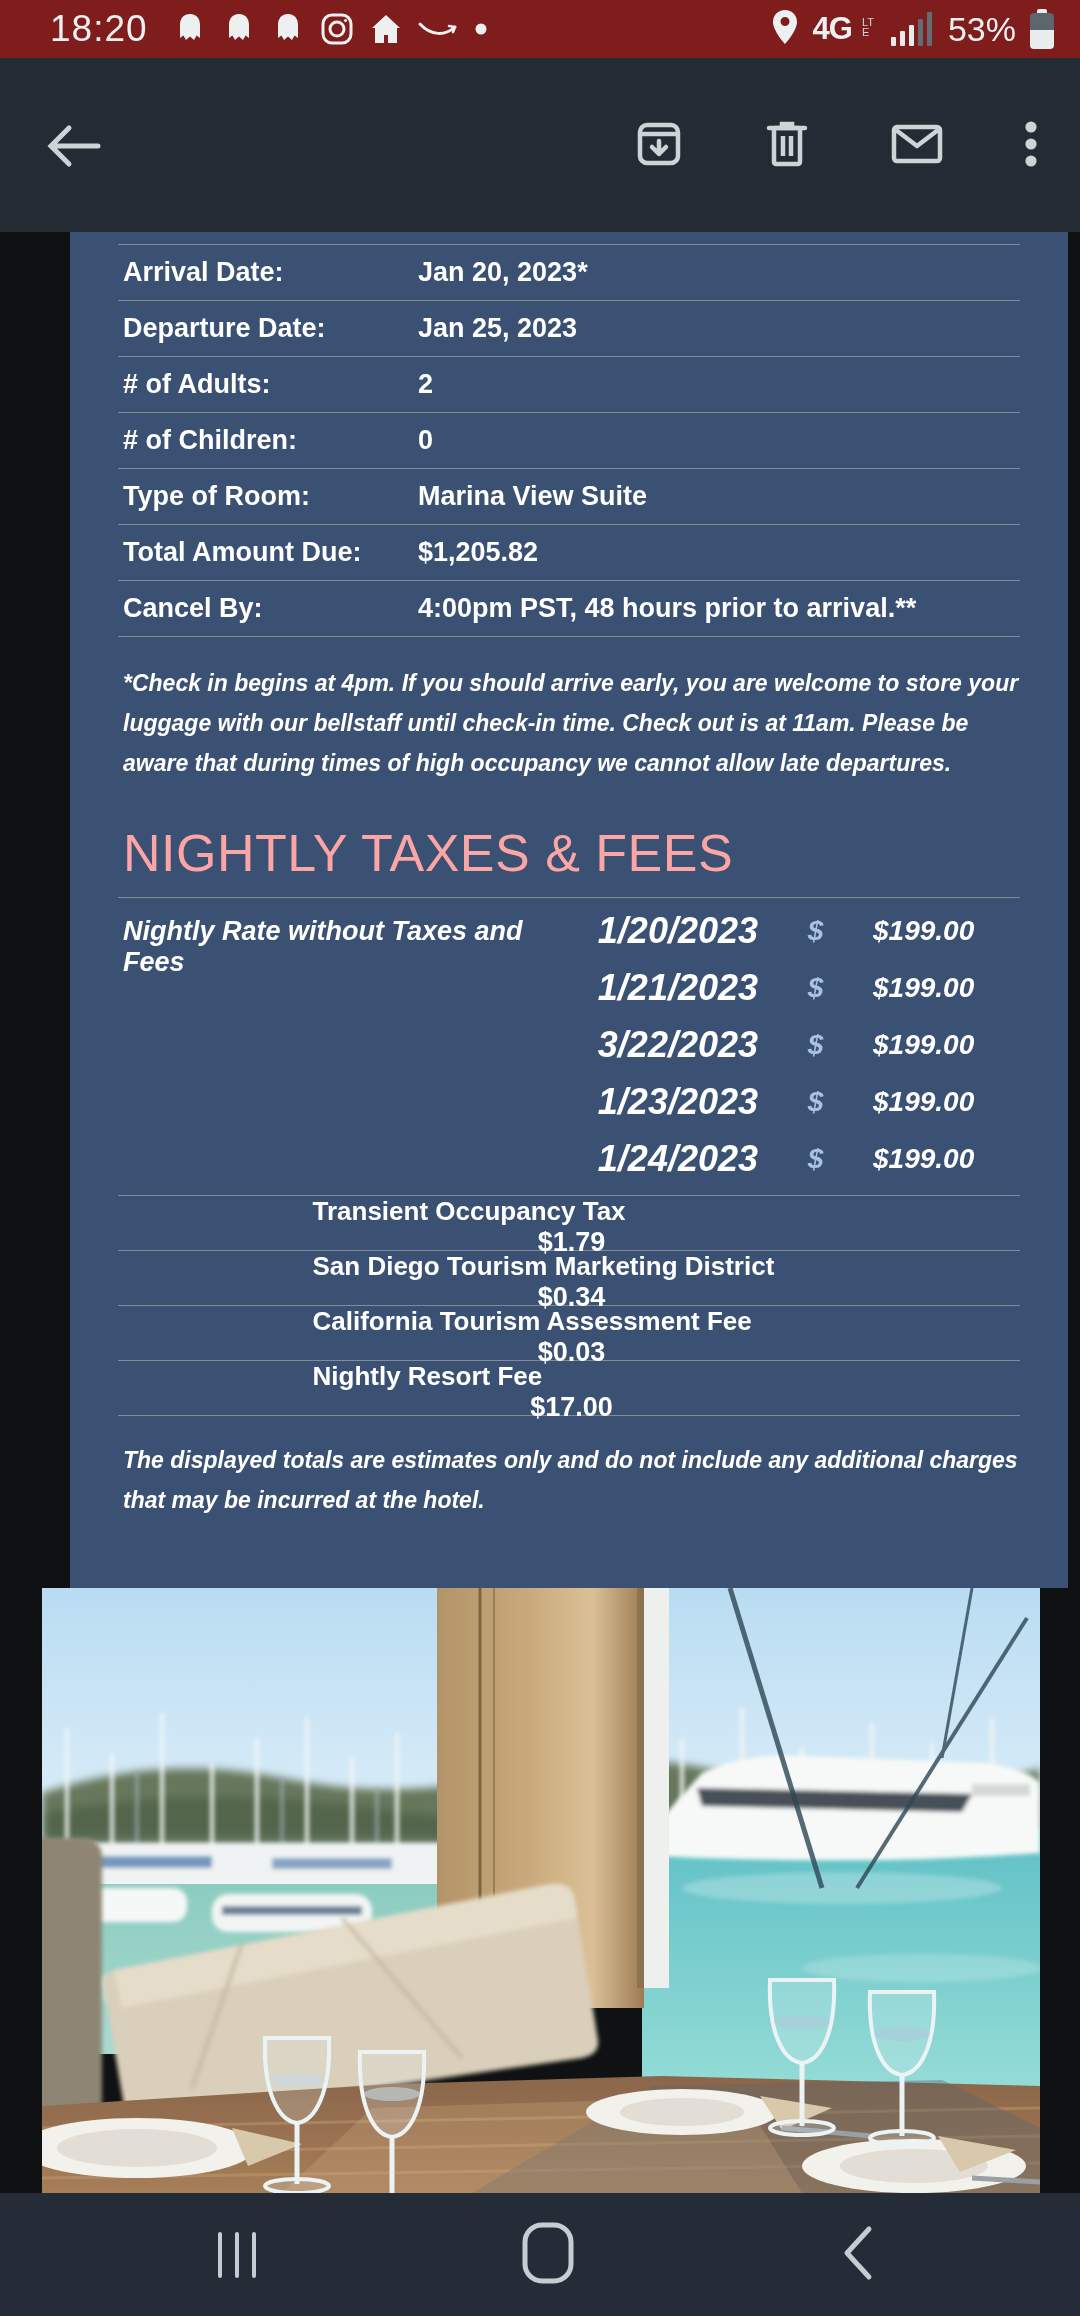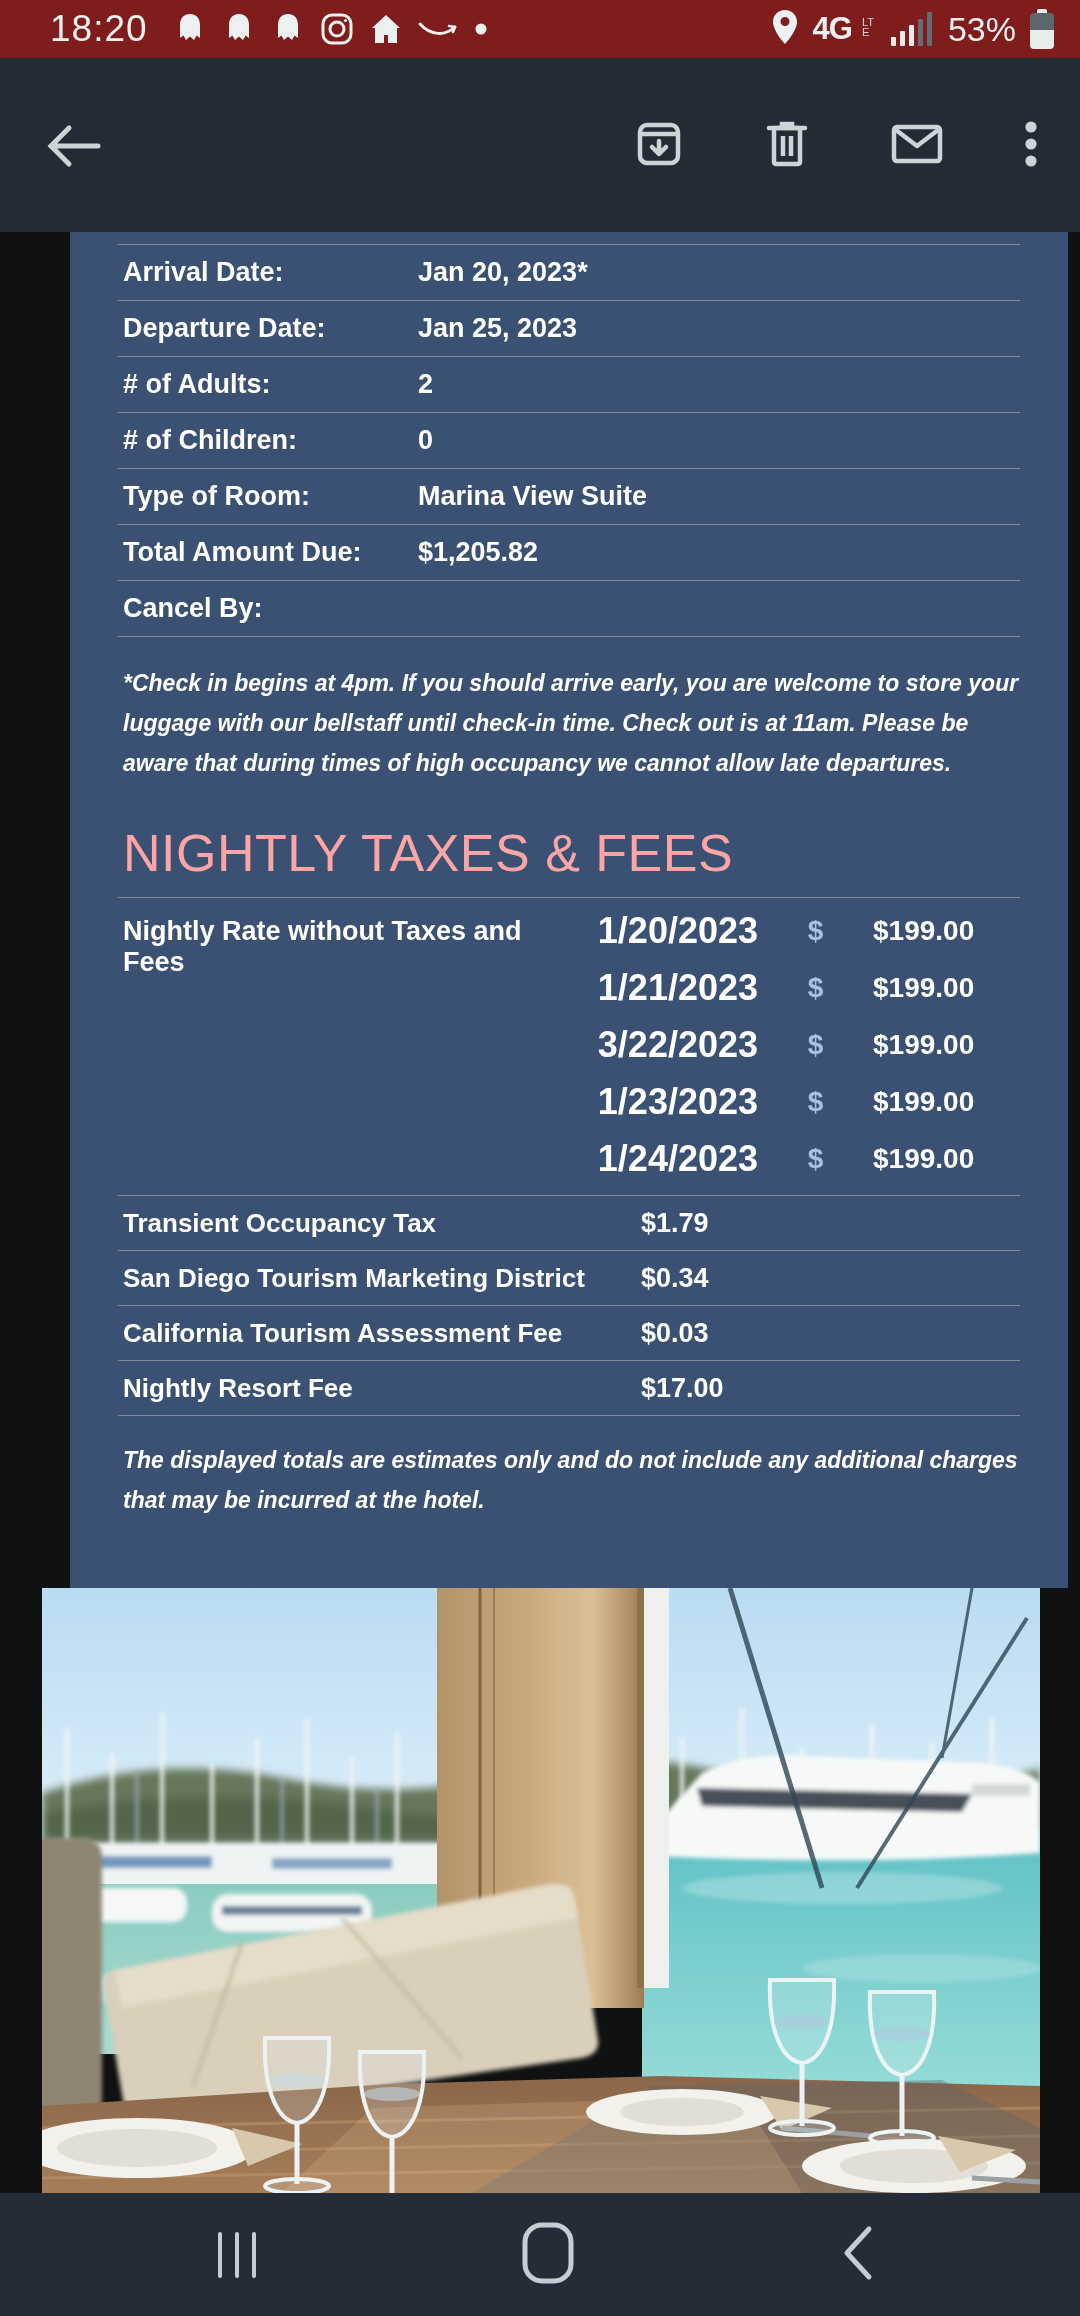--- a/index.html
+++ b/index.html
@@ -48,36 +48,37 @@
     padding-top:12px; overflow:hidden;margin-left:28px;
   }
   .inset { margin:0 48px; }
   .divtop { border-top:1px solid rgba(198,200,190,0.5); }
   .kv-row {
     display:flex; align-items:center; height:56px; padding-left:5px;
     border-bottom:1px solid rgba(198,200,190,0.5);
   }
   .kv-row .k { width:295px; flex:none; font-size:27px; font-weight:bold; white-space:nowrap; }
   .kv-row .v { font-size:27px; font-weight:bold; white-space:nowrap; }
-  .fees .kv-row { height:55px; }
+  .fees .kv-row { height:55px;flex-direction:column; }
   .fees .kv-row .k { width:518px; font-size:26px; }
 
   .note {
     margin:26px 48px 0; padding-left:5px;
     font-size:23px; font-style:italic; font-weight:bold; line-height:40px;
   }
   .section-title {
     margin:40px 48px 14px; padding-left:5px;
     font-size:52px; font-weight:400; letter-spacing:0.5px;
     color:#fca5a5; white-space:nowrap;
   }
   .rates {
     display:flex; margin:0 48px; padding:4px 0 8px;
     border-top:1px solid rgba(198,200,190,0.5);
     border-bottom:0;
+    font-style:italic;
   }
   .rates-wrap { border-bottom:1px solid rgba(198,200,190,0.5); margin:0 48px; }
   .rates-wrap .rates { margin:0; }
   .rate-label { width:470px; flex:none; padding:14px 0 0 5px; font-size:27px; font-weight:bold; }
   .rate-rows { flex:1; }
   .rate-row { display:flex; align-items:center; height:57px; }
   .rate-date { width:170px; text-align:right; font-size:36px; font-weight:bold; }
   .rate-dollar { width:115px; text-align:center; font-size:28px; font-weight:bold; color:#A9C2E2; }
   .rate-amount { flex:1; font-size:28px; font-weight:bold; }
   .disclaimer { margin-top:24px; }
@@ -225,20 +226,21 @@
         <div class="kv-row">
           <span class="k">Type of Room:</span>
           <span class="v">Marina View Suite</span>
         </div>
         <div class="kv-row">
           <span class="k">Total Amount Due:</span>
           <span class="v">$1,205.82</span>
         </div>
         <div class="kv-row">
           <span class="k">Cancel By:</span>
+          <span class="v">4:00pm PST, 48 hours prior to arrival.**</span>
         </div>
       </div>
 
       <p class="note">*Check in begins at 4pm. If you should arrive early, you are welcome to store your luggage with our bellstaff until check-in time. Check out is at 11am. Please be aware that during times of high occupancy we cannot allow late departures.</p>
 
       <h2 class="section-title">NIGHTLY TAXES &amp; FEES</h2>
 
       <div class="rates-wrap">
         <div class="rates">
           <span class="rate-label">Nightly Rate without Taxes and Fees</span>

